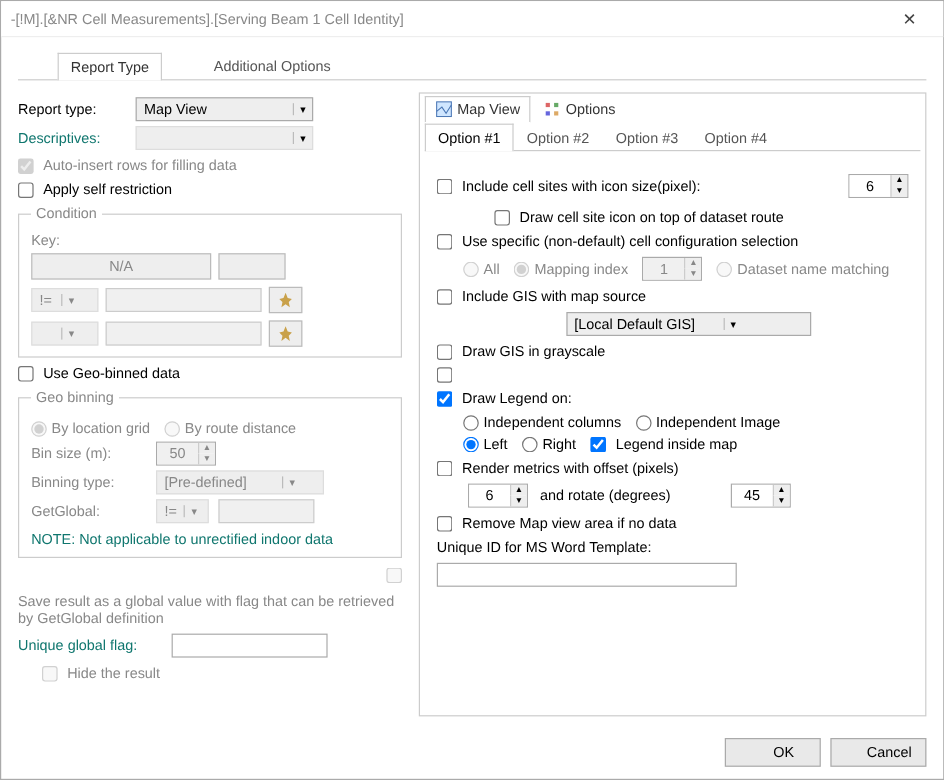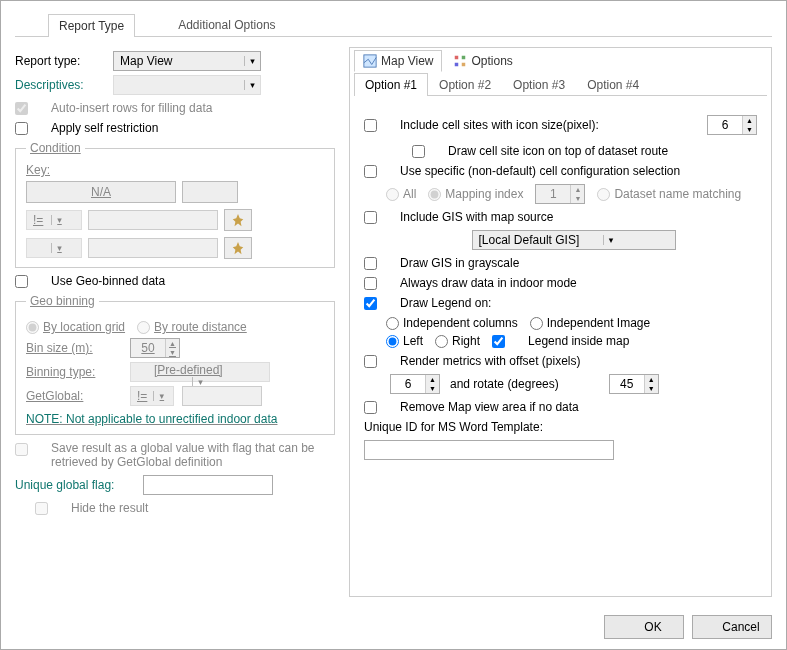--- a/index.html
+++ b/index.html
@@ -14,24 +14,24 @@
   .tab.active { background: #fff; border-color: #ccc; }
   .tab.inactive { background: transparent; border: none; color: #555; }
   .cols { display: flex; flex: 1; gap: 14px; padding-top: 10px; }
   .left { width: 320px; }
   .right { flex: 1; border: 1px solid #ccc; padding: 0; display: flex; flex-direction: column; }
   .row { display: flex; align-items: center; margin: 4px 0; gap: 8px; }
   .lbl { width: 90px; color: #000; }
   .lbl.disabled { color: #0f766e; }
   select, input[type=text] { border: 1px solid #aaa; background: #fff; height: 20px; padding: 0 4px; }
   select.disabled, input.disabled, .spin.disabled input { background: #f0f0f0; color: #888; border-color: #ccc; }
-  .chk { display: flex; align-items: center; gap: 23px; margin: 6px 0; }
+  .chk { display: flex; align-items: center; gap: 8px; margin: 6px 0; }
   .chk input[type=checkbox] { width: 13px; height: 13px; margin:0; }
   .chk.disabled { color: #888; }
-  fieldset { border: 1px solid #ccc; margin: 6px 0; padding: 8px 10px; text-decoration: underline; }
+  fieldset { border: 1px solid #ccc; margin: 6px 0; padding: 8px 10px; }
   fieldset.disabled { color: #888; }
   legend { padding: 0 4px; }
   .kvbtns { display: flex; gap: 6px; }
   .wbtn { border: 1px solid #bbb; background: #eee; height: 22px; width: 150px; text-align:center; line-height:20px; }
   .wbtn.sm { width: 56px; }
   .pinrow { display: flex; gap: 6px; margin-top: 6px; align-items:center; }
   .opsel { width: 56px; }
   .txt { width: 130px; }
   .pin { width: 28px; height: 22px; border:1px solid #bbb; background:#eee; display:flex; align-items:center; justify-content:center; }
   .spin { display:inline-flex; align-items:stretch; border:1px solid #aaa; height:20px; }
@@ -61,20 +61,24 @@
   .wide-input { width:250px; height:22px; }
   .small-lbl { width: 96px; }
   .subtab { padding:4px 10px; border:1px solid transparent; border-bottom:none; cursor:pointer; position:relative; top:1px; white-space:nowrap; }
   .subtab.active { border-color:#ccc; background:#fff; }
   .subtab.inactive { color:#555; }
 </style>
 </head>
 <body>
 
 <div class="window">
+  <div class="titlebar">
+    <span class="title">-[!M].[&amp;NR Cell Measurements].[Serving Beam 1 Cell Identity]</span>
+    <span class="close">✕</span>
+  </div>
 
   <div class="content">
     <div class="tabstrip">
       <div class="tab active">Report Type</div>
       <div class="tab inactive">Additional Options</div>
     </div>
 
     <div class="cols">
 
       <div class="left">
@@ -158,37 +162,37 @@
             <div class="spin disabled">
                 <input disabled="" value="50" style="">
                 <div class="arr">
                   <span>▲</span>
                   <span>▼</span>
                 </div>
               </div>
           </div>
           <div class="row">
             <span class="small-lbl">Binning type:</span>
-            <div class="select-like disabled-border" style="width:140px;flex-direction:column;">
+            <div class="select-like disabled-border" style="width:140px;">
                 <span class="val" style="min-width:104px;">[Pre-defined]</span>
                 <span class="ar">▾</span>
               </div>
           </div>
           <div class="row">
             <span class="small-lbl">GetGlobal:</span>
             <div class="select-like disabled-border" style="width:44px;">
                 <span class="val" style="min-width:14px;">!=</span>
                 <span class="ar">▾</span>
               </div>
             <input type="text" class="disabled" style="width: 80px;">
           </div>
           <div class="note">NOTE: Not applicable to unrectified indoor data</div>
         </fieldset>
 
-        <label class="chk disabled" style="align-items:flex-start;">
+        <label class="chk disabled" style="align-items:flex-end;flex-direction:column;">
           <input type="checkbox" disabled="" style="margin-top: 2px;">
           <span>Save result as a global value with flag that can be retrieved by GetGlobal definition</span>
         </label>
         <div class="row">
           <span class="lbl disabled" style="width:120px;">Unique global flag:</span>
           <input type="text" style="width: 130px;">
         </div>
         <label class="chk disabled" style="margin-left:20px;">
           <input type="checkbox" disabled="" style="">
           <span>Hide the result</span>
@@ -276,21 +280,20 @@
                 <span class="ar">▾</span>
               </div>
           </div>
 
           <label class="chk">
               <input type="checkbox" style="">
               <span>Draw GIS in grayscale</span>
             </label>
           <label class="chk">
               <input type="checkbox" style="">
-              <span>Always draw data in indoor mode</span>
             </label>
           <label class="chk">
               <input type="checkbox" checked="" style="">
               <span>Draw Legend on:</span>
             </label>
           <div class="radio-row">
             <label class="radio">
                 <input type="radio" name="lg2" style="">
                 <span>Independent columns</span>
               </label>

